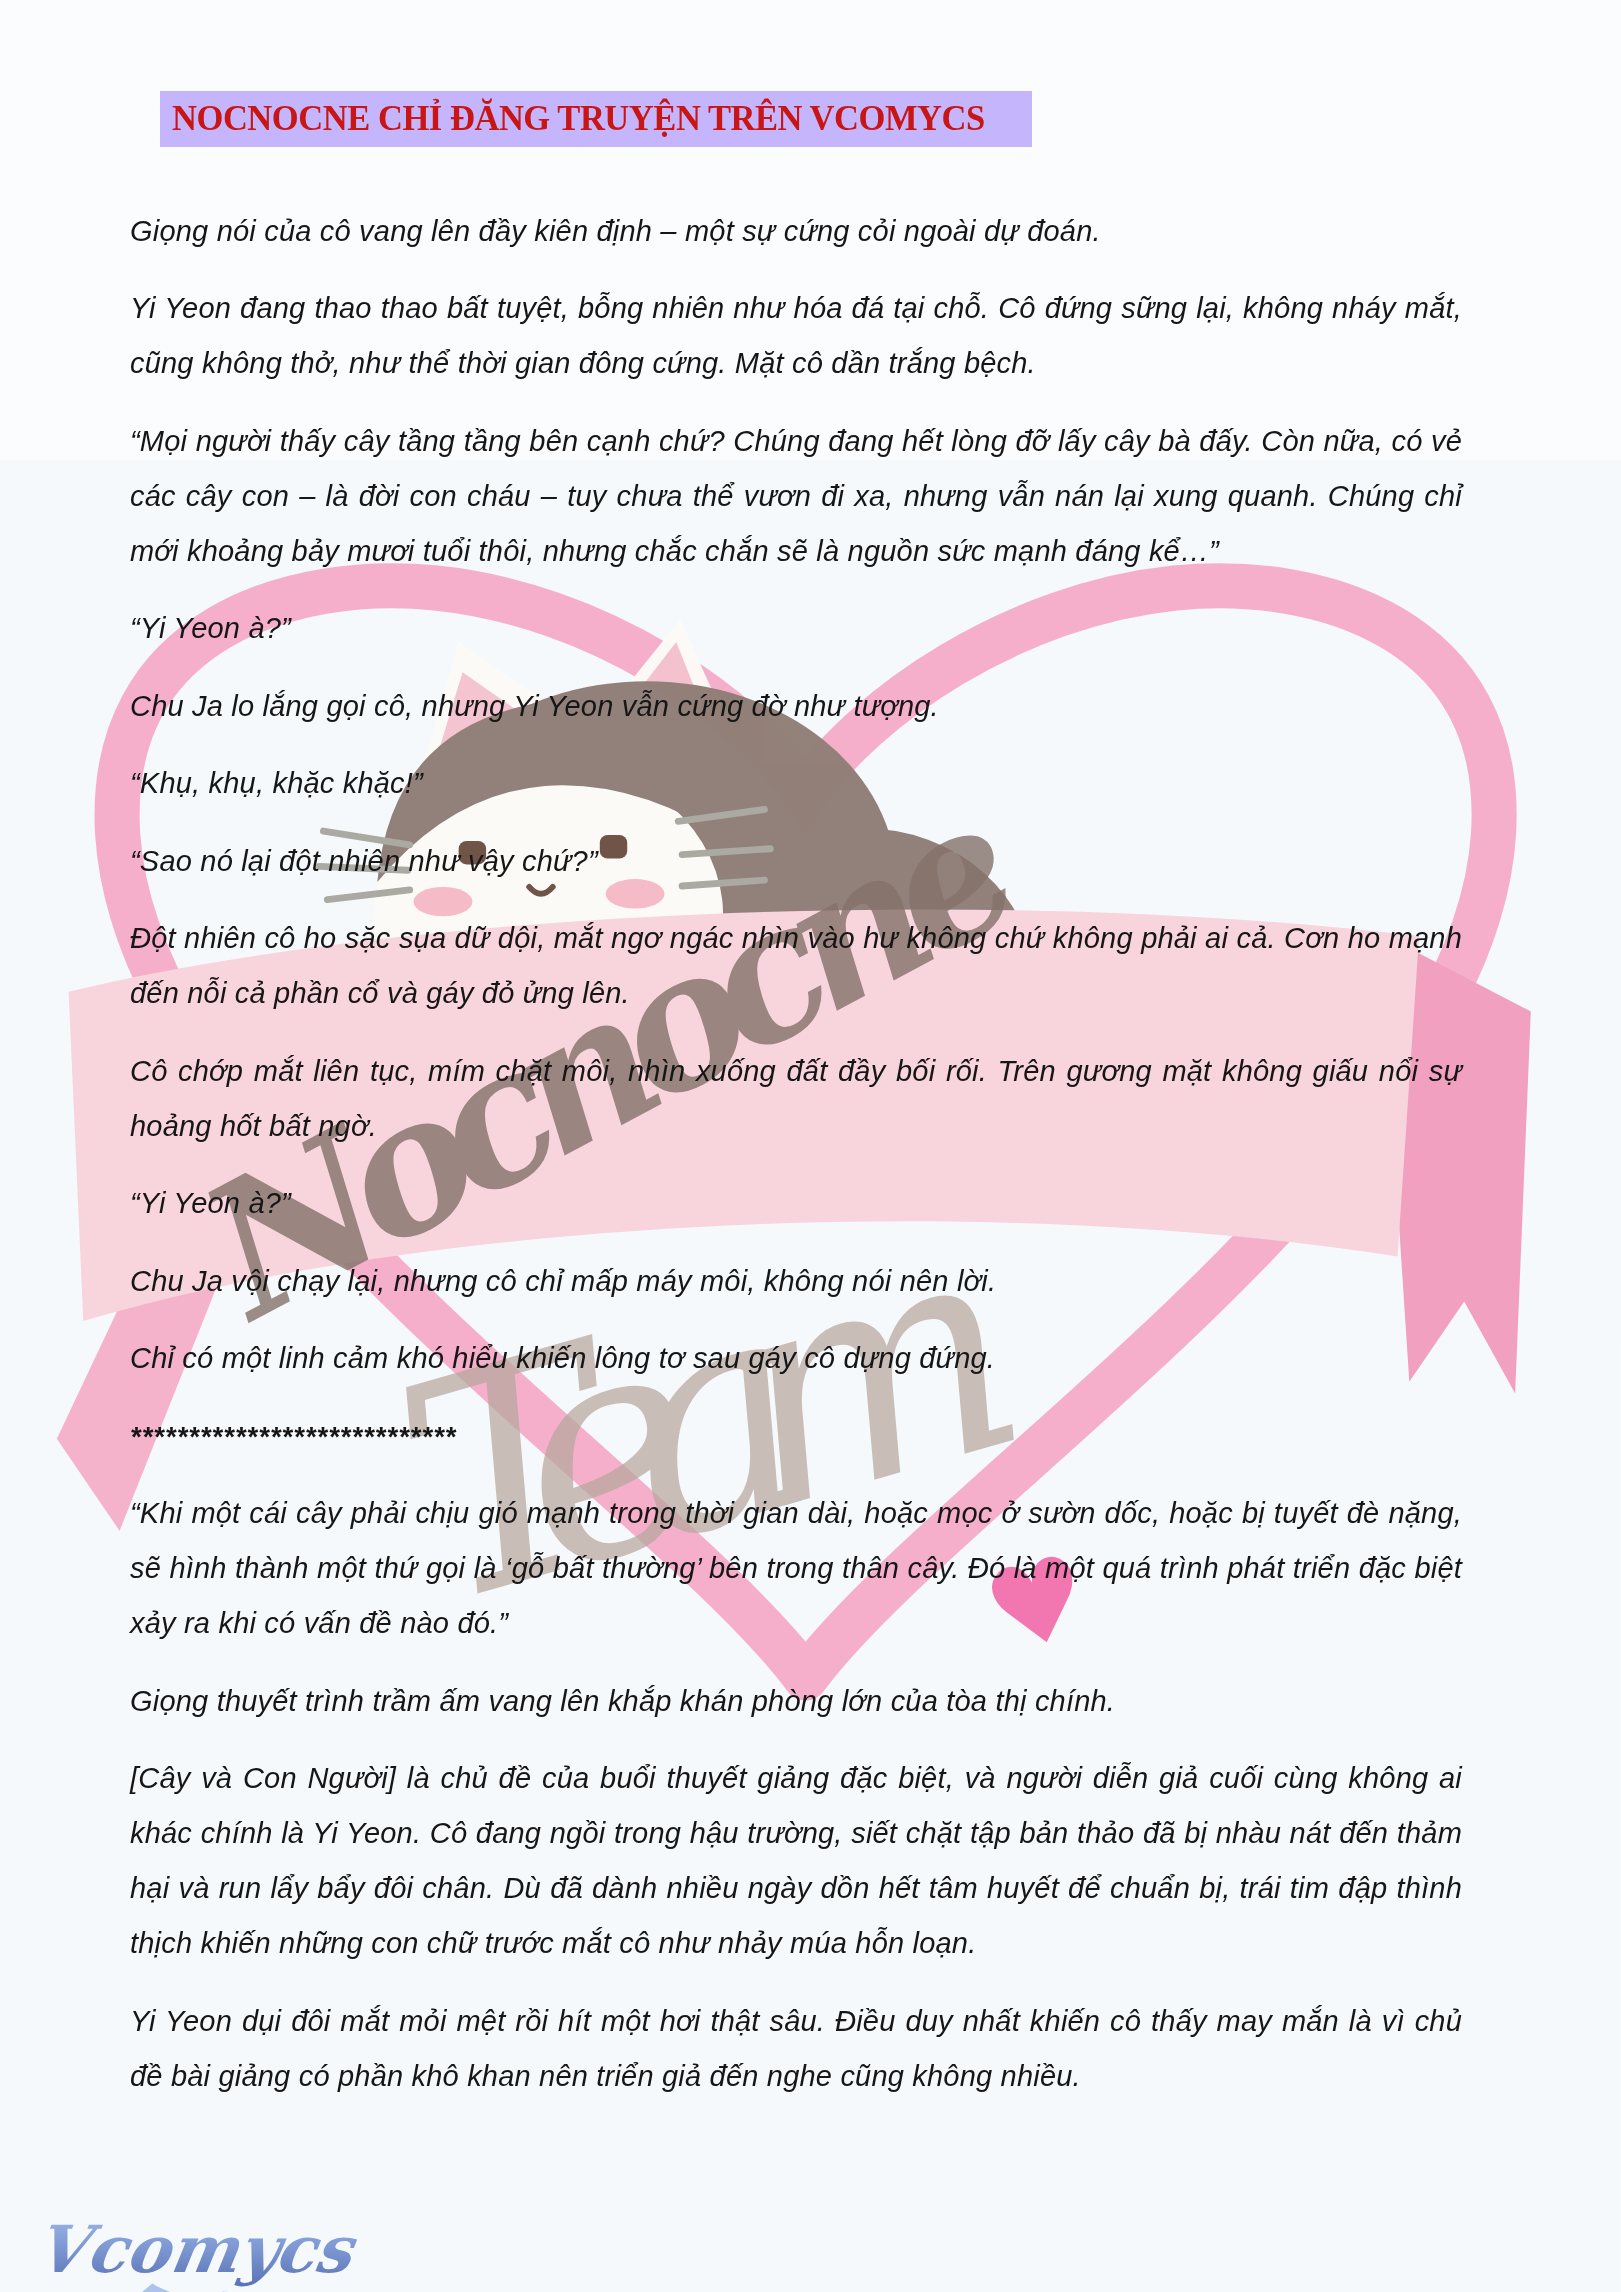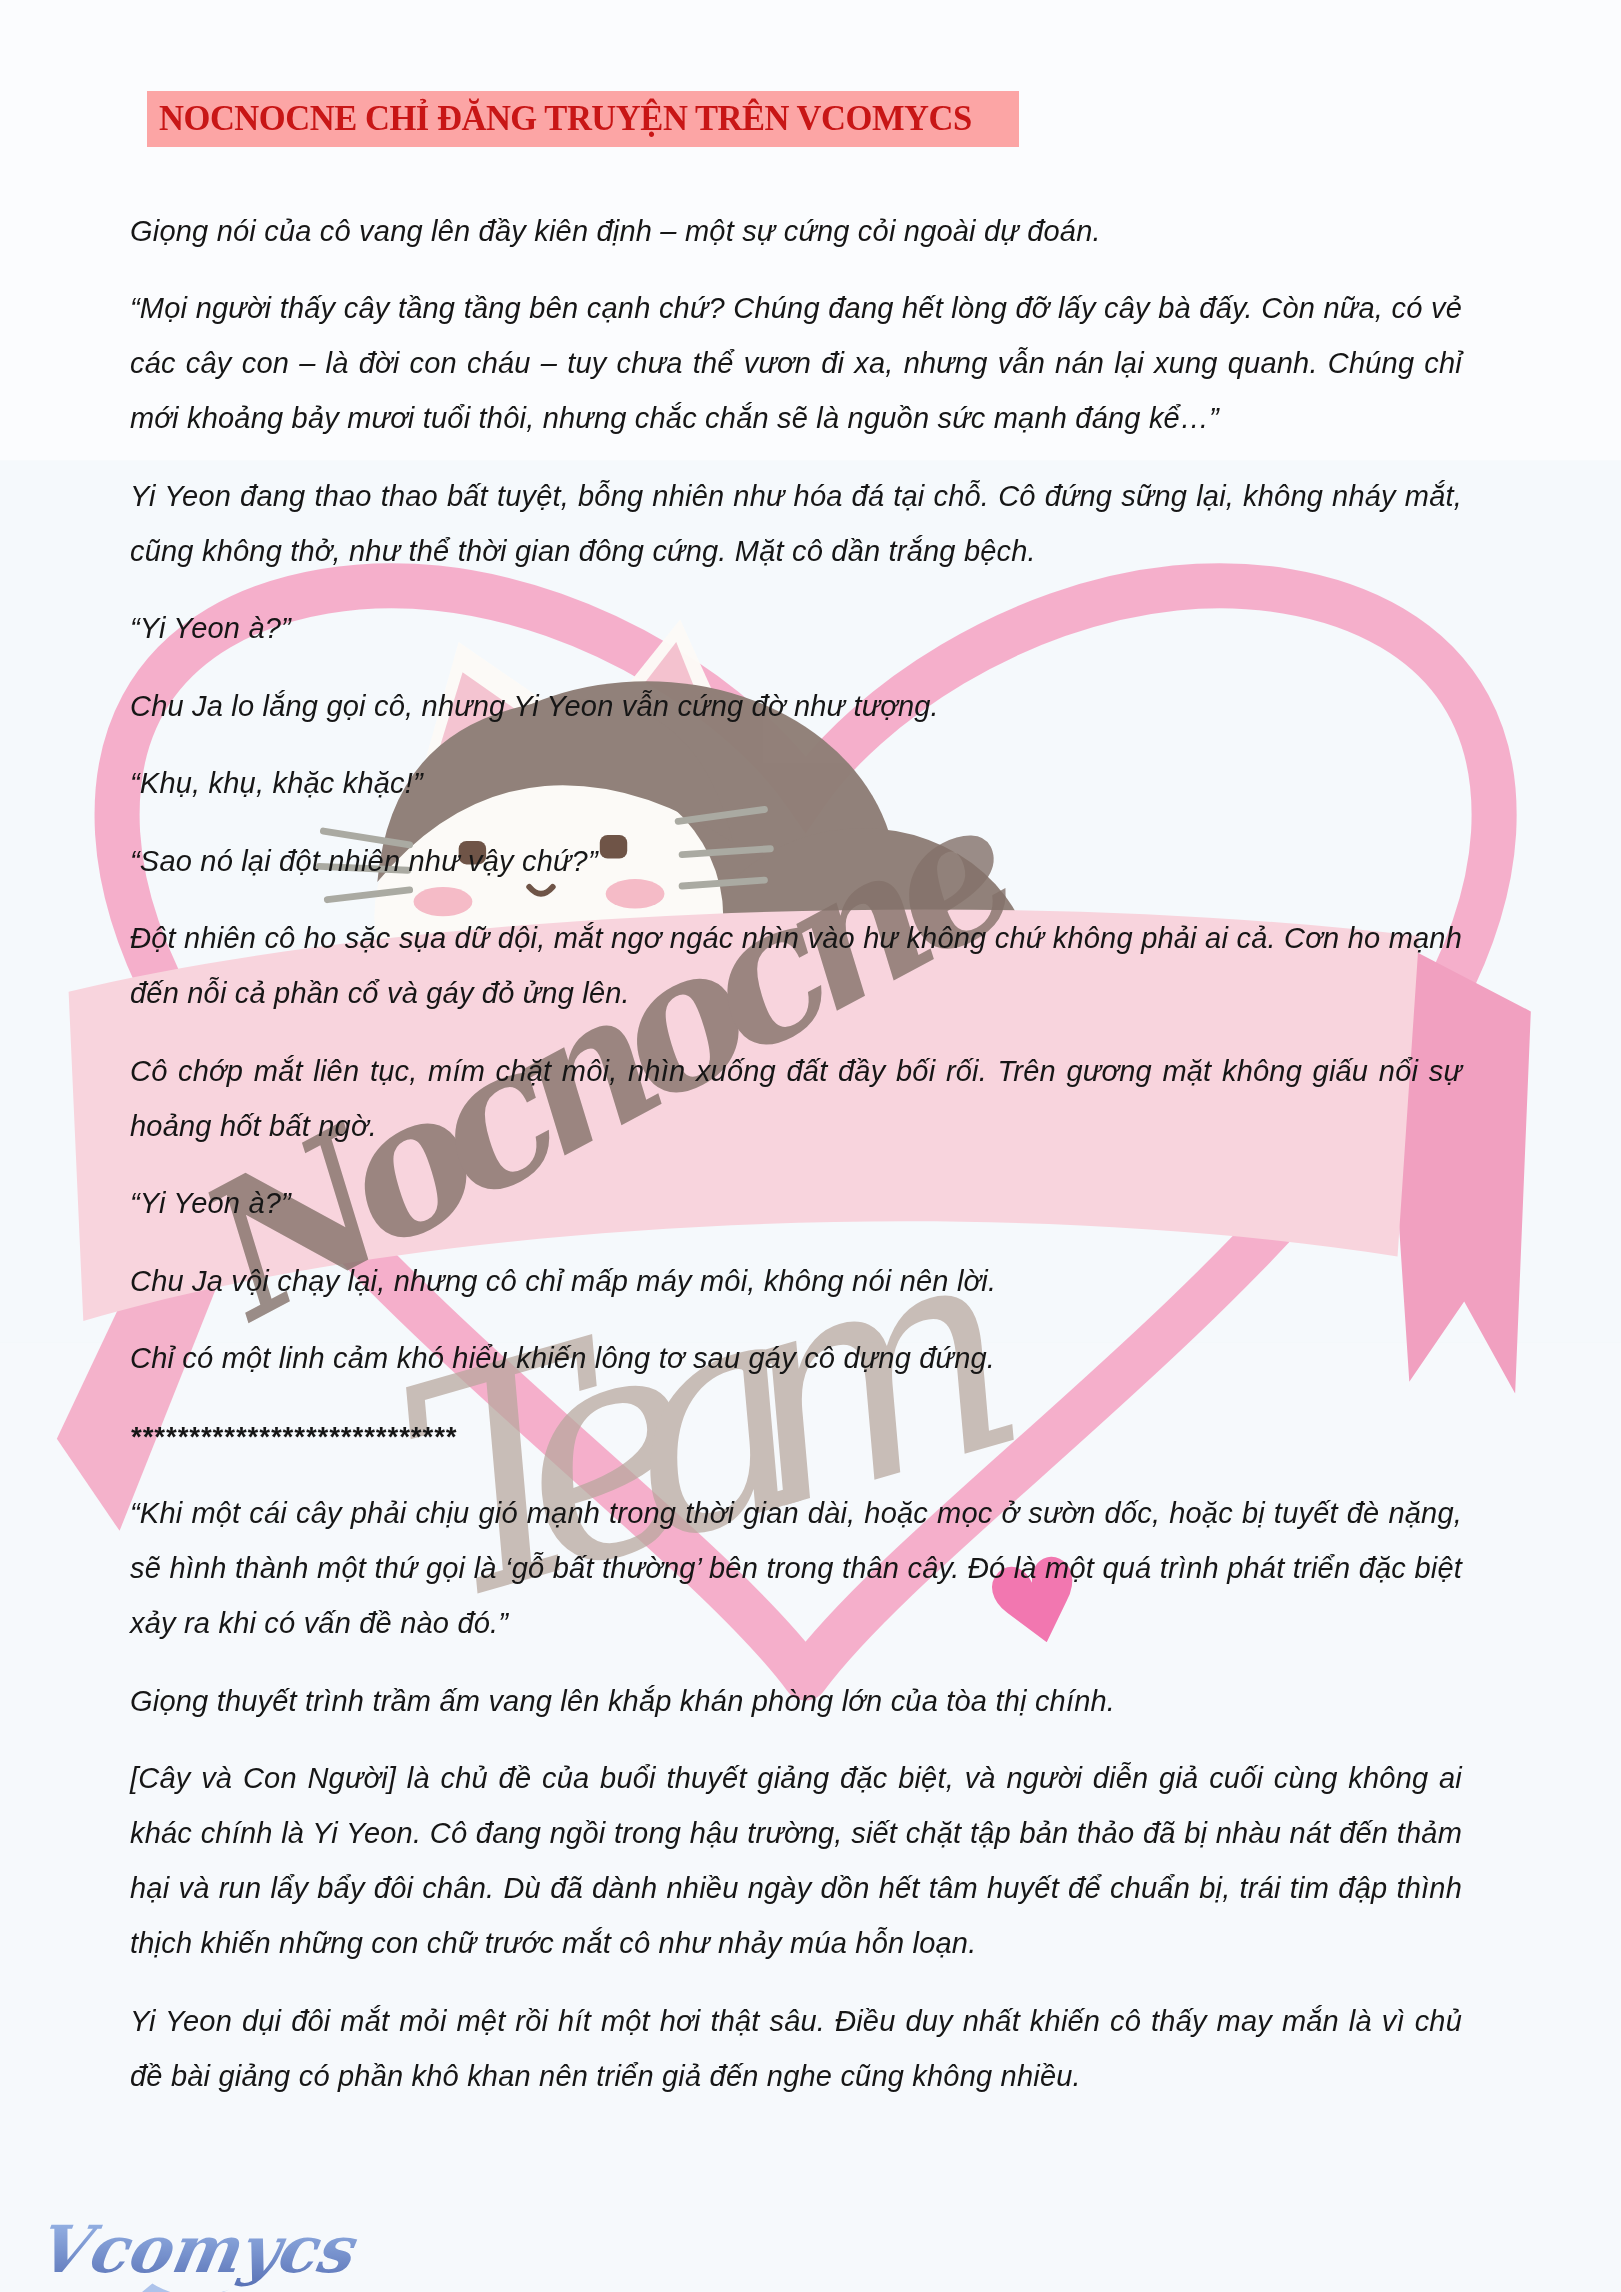--- a/index.html
+++ b/index.html
@@ -13,23 +13,23 @@
   }
   .tint{position:absolute;inset:0;z-index:0;}
   .watermark{position:absolute;inset:0;z-index:1;}
   .content{
     position:relative;z-index:2;
     padding:91px 159px 0 130px;
     color:#161616;
   }
   .banner{
     display:inline-block;
-    background:#fca5a5;
+    background:#c4b5fd;
     padding:5.9px 13.7px 7.8px 11.8px;
-    margin:0 0 57px 17px;
+    margin:0 0 57px 30px;
   }
   .banner span{
     display:inline-block;
     font-family:"Liberation Serif", serif;
     font-weight:bold;
     font-size:36px;
     letter-spacing:-0.5px;
     transform:scaleX(.96);
     transform-origin:left center;
     color:#c81616;
@@ -113,22 +113,22 @@
       <path d="M120 12 q40 22 80 6 q-50 26 -90 4 Z" fill="#7d9ee0" opacity="0.6"></path>
     </g>
   </svg>
 
   <div class="content">
     <div class="banner">
       <span>NOCNOCNE CHỈ ĐĂNG TRUYỆN TRÊN VCOMYCS</span>
     </div>
 
     <p class="single">Giọng nói của cô vang lên đầy kiên định – một sự cứng cỏi ngoài dự đoán.</p>
+    <p>Yi Yeon đang thao thao bất tuyệt, bỗng nhiên như hóa đá tại chỗ. Cô đứng sững lại, không nháy mắt, cũng không thở, như thể thời gian đông cứng. Mặt cô dần trắng bệch.</p>
     <p>“Mọi người thấy cây tầng tầng bên cạnh chứ? Chúng đang hết lòng đỡ lấy cây bà đấy. Còn nữa, có vẻ các cây con – là đời con cháu – tuy chưa thể vươn đi xa, nhưng vẫn nán lại xung quanh. Chúng chỉ mới khoảng bảy mươi tuổi thôi, nhưng chắc chắn sẽ là nguồn sức mạnh đáng kể…”</p>
-    <p>Yi Yeon đang thao thao bất tuyệt, bỗng nhiên như hóa đá tại chỗ. Cô đứng sững lại, không nháy mắt, cũng không thở, như thể thời gian đông cứng. Mặt cô dần trắng bệch.</p>
     <p class="single">“Yi Yeon à?”</p>
     <p class="single">Chu Ja lo lắng gọi cô, nhưng Yi Yeon vẫn cứng đờ như tượng.</p>
     <p class="single">“Khụ, khụ, khặc khặc!”</p>
     <p class="single">“Sao nó lại đột nhiên như vậy chứ?”</p>
     <p>Đột nhiên cô ho sặc sụa dữ dội, mắt ngơ ngác nhìn vào hư không chứ không phải ai cả. Cơn ho mạnh đến nỗi cả phần cổ và gáy đỏ ửng lên.</p>
     <p>Cô chớp mắt liên tục, mím chặt môi, nhìn xuống đất đầy bối rối. Trên gương mặt không giấu nổi sự hoảng hốt bất ngờ.</p>
     <p class="single">“Yi Yeon à?”</p>
     <p class="single">Chu Ja vội chạy lại, nhưng cô chỉ mấp máy môi, không nói nên lời.</p>
     <p class="single">Chỉ có một linh cảm khó hiểu khiến lông tơ sau gáy cô dựng đứng.</p>
     <p class="divider">****************************</p>

